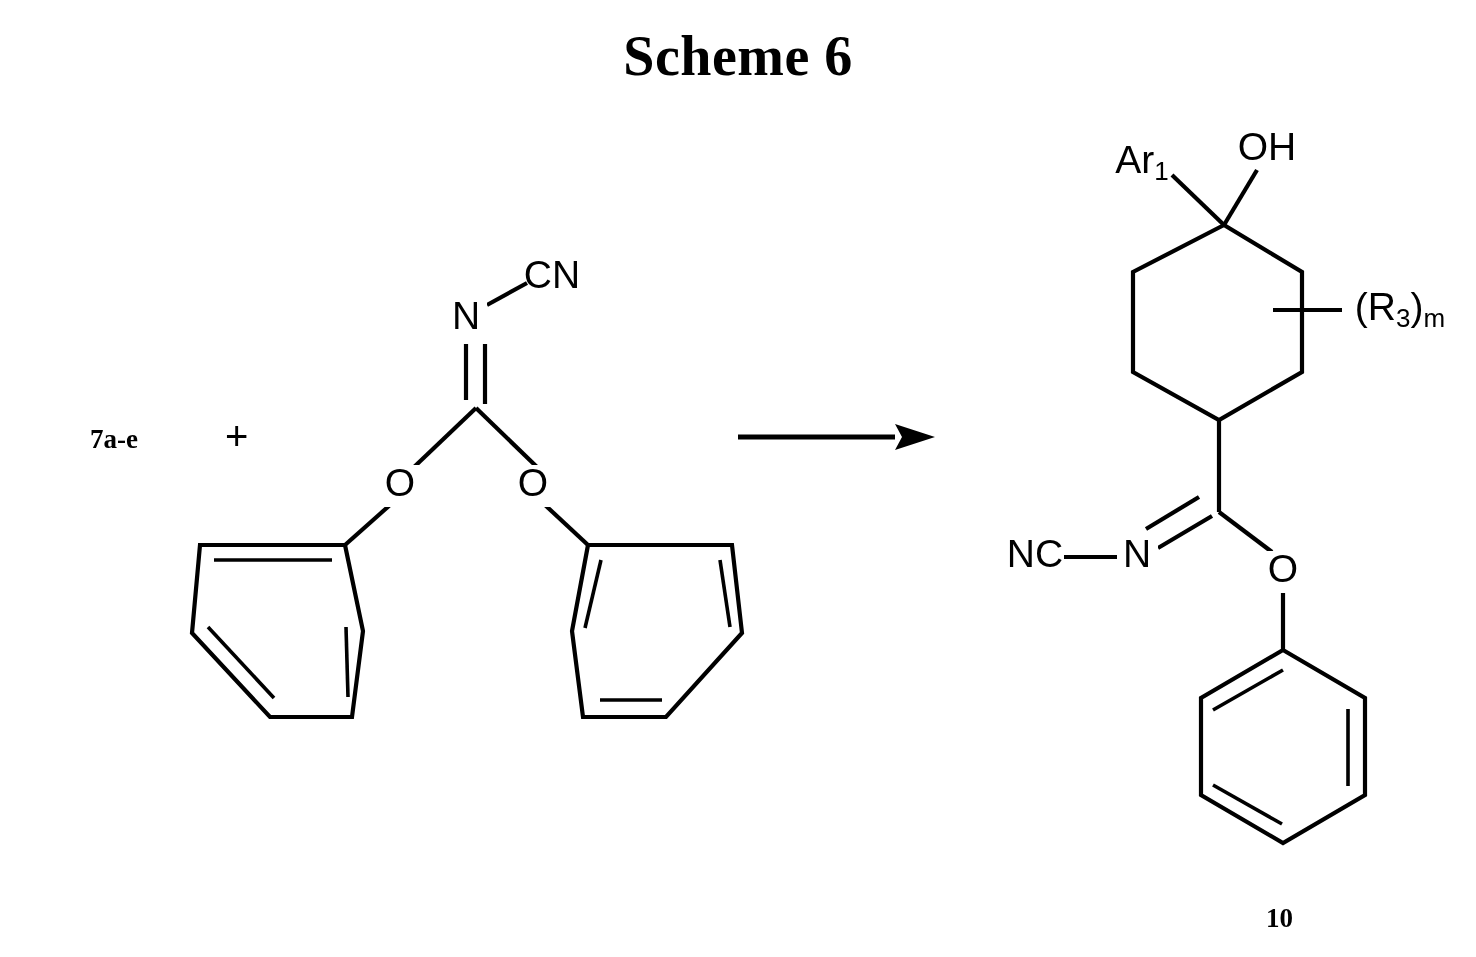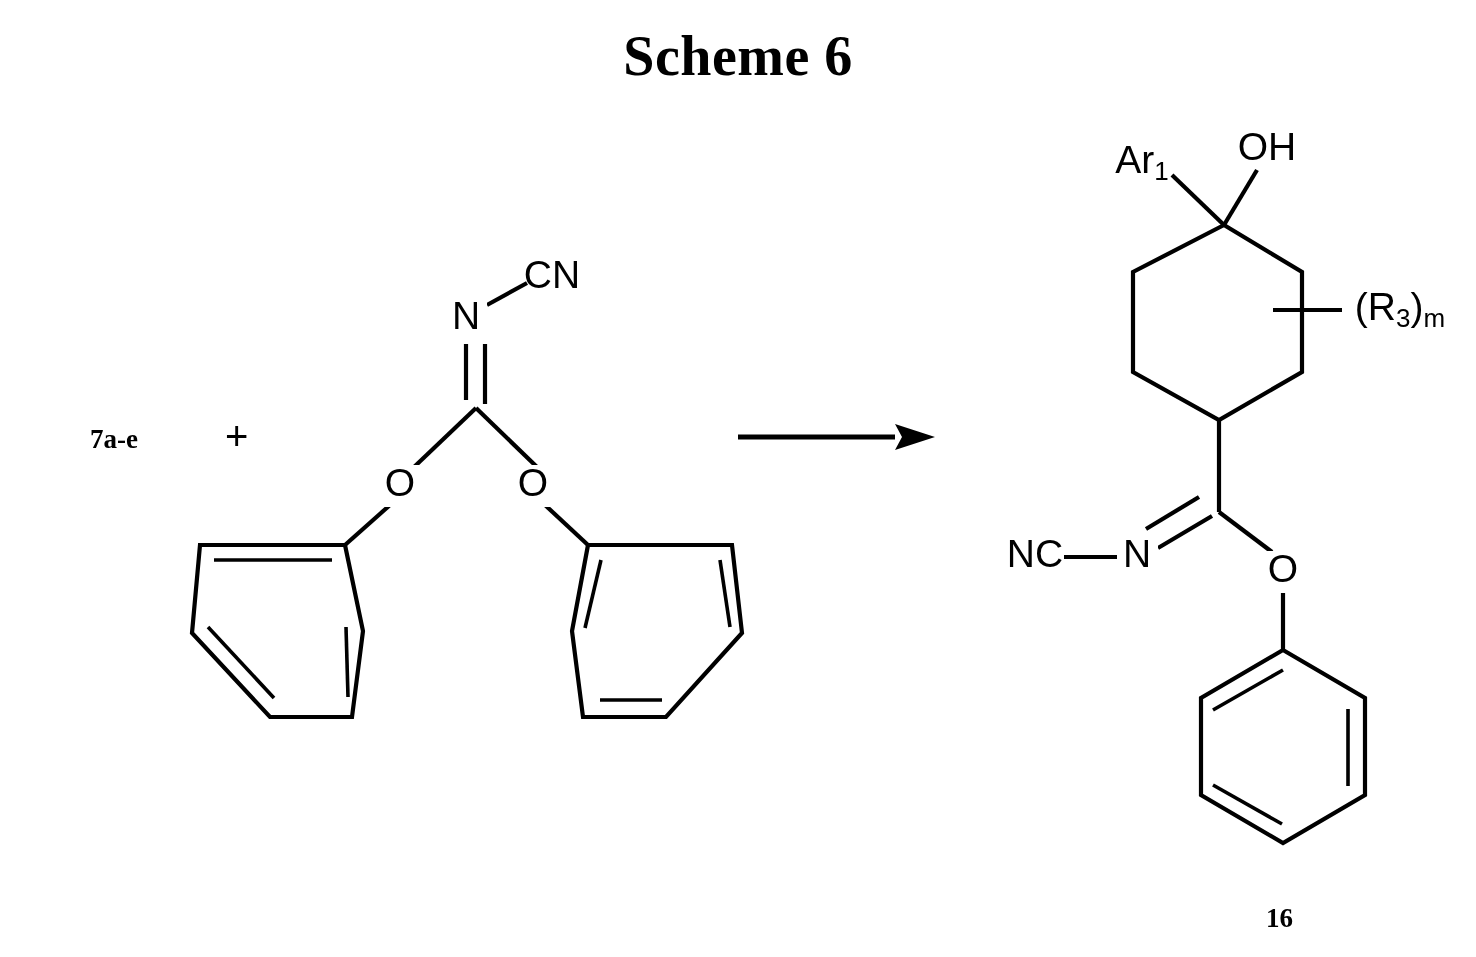--- a/index.html
+++ b/index.html
@@ -79,21 +79,21 @@
 <body>
 
 <div id="scheme-root">
 
   <div class="scheme-title">Scheme 6</div>
 
   <div class="reagent-label" id="label-7ae">7a-e</div>
 
   <div class="plus-sign">+</div>
 
-  <div class="reagent-label" id="label-10">16</div>
+  <div class="reagent-label" id="label-10">10</div>
 
   <svg class="structure" width="1476" height="957" viewBox="0 0 1476 957">
 
     <line class="bond" x1="487" y1="305" x2="527" y2="283"></line>
 
     <line class="bond" x1="466" y1="344" x2="466" y2="400"></line>
     <line class="bond" x1="485" y1="344" x2="485" y2="404"></line>
 
     <line class="bond" x1="476" y1="408" x2="413" y2="468"></line>
 

